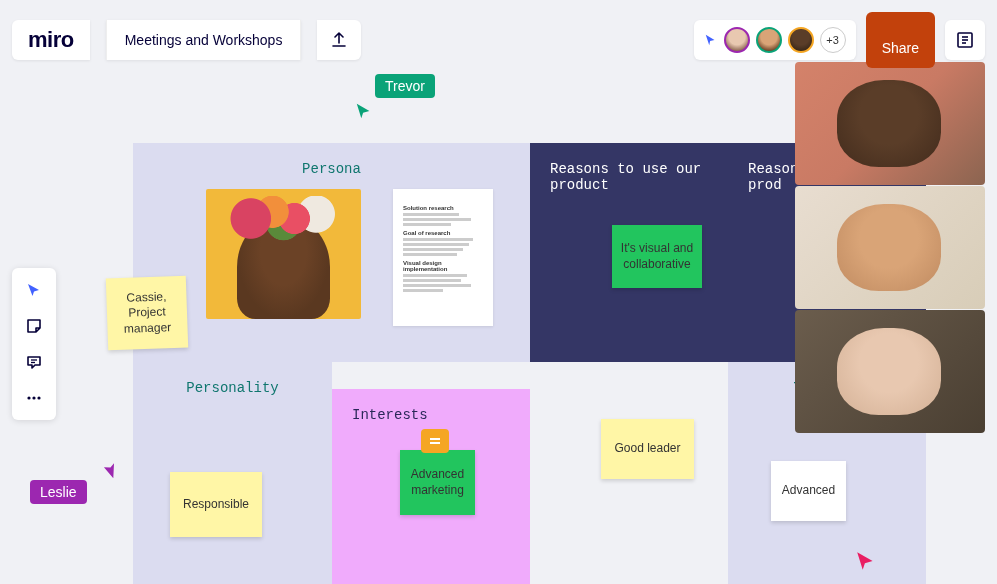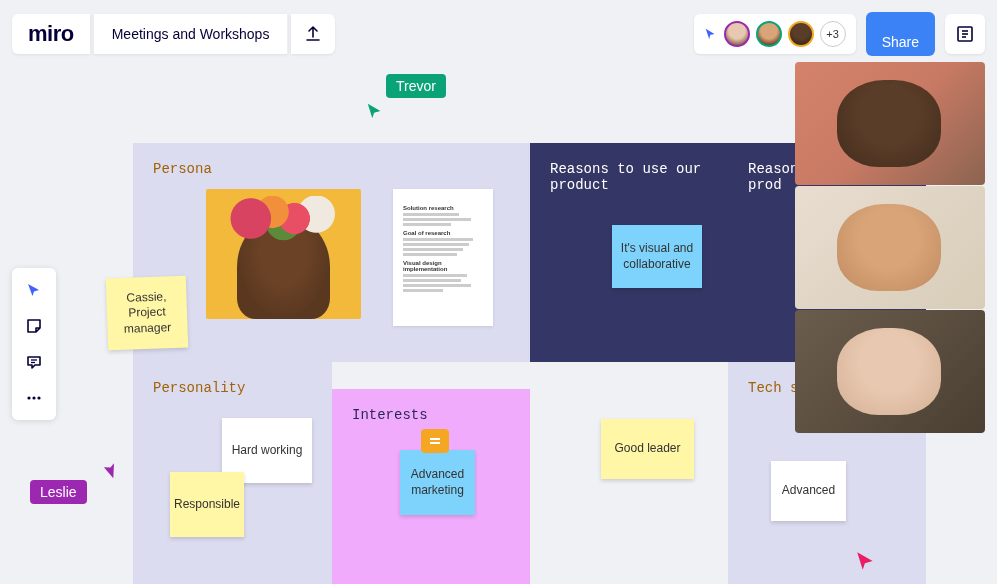--- a/index.html
+++ b/index.html
@@ -8,21 +8,21 @@
   background: #f0f1f5;
   font-family: -apple-system, BlinkMacSystemFont, "Segoe UI", Helvetica, Arial, sans-serif;
   overflow: hidden;
   position: relative;
 }
 .header {
   position: absolute; top: 12px; left: 12px; right: 12px;
   display: flex; justify-content: space-between; align-items: center;
   z-index: 100;
 }
-.header-left { display: flex; align-items: center; gap: 3px; }
+.header-left { display: flex; align-items: center; gap: 16px; }
 .logo-box {
   background: #fff; border-radius: 6px 0 0 6px;
   padding: 8px 16px; display: flex; align-items: center;
   box-shadow: 0 1px 3px rgba(0,0,0,0.08);
   height: 40px;
 }
 .logo { font-weight: 700; font-size: 22px; color: #050038; letter-spacing: -0.5px; }
 .board-title-box {
   background: #fff; border-radius: 0; padding: 8px 18px;
   box-shadow: 0 1px 3px rgba(0,0,0,0.08);
@@ -42,22 +42,22 @@
   box-shadow: 0 1px 3px rgba(0,0,0,0.08); height: 40px;
 }
 .cursor-mini { width: 14px; height: 14px; }
 .avatar { width: 26px; height: 26px; border-radius: 50%; border: 2px solid; }
 .avatar-more {
   width: 26px; height: 26px; border-radius: 50%; border: 1px solid #ccc;
   display: flex; align-items: center; justify-content: center;
   font-size: 11px; color: #333; background: #fff;
 }
 .share-btn {
-  background: #3b82f6; color: #fff; border: none;
-  border-radius: 6px; padding: 22px 16px; font-size: 14px;
+  background: #c2410c; color: #fff; border: none;
+  border-radius: 6px; padding: 28px 16px; font-size: 14px;
   font-weight: 500; cursor: pointer; height: 40px;
 }
 .activity-box {
   background: #fff; border-radius: 6px; width: 40px; height: 40px;
   display: flex; align-items: center; justify-content: center;
   box-shadow: 0 1px 3px rgba(0,0,0,0.08);
 }
 .left-toolbar {
   position: absolute; left: 12px; top: 268px;
   background: #fff; border-radius: 6px;
@@ -71,34 +71,34 @@
   align-items: center; justify-content: center;
   cursor: pointer;
 }
 .canvas { position: absolute; top: 0; left: 0; right: 0; bottom: 0; }
 .grid-cell { position: absolute; padding: 18px 20px; }
 .cell-title {
   font-family: "Courier New", monospace; font-size: 14px;
   font-weight: 400;
 }
 .c-lavender { background: #dbdcf0; }
-.c-lavender .cell-title { color: #a16207; }
+.c-lavender .cell-title { color: #0f766e; text-align: center; }
 .c-navy { background: #343665; }
 .c-navy .cell-title { color: #fff; }
 .c-light { background: #f0abfc; margin-top: 27px; }
 .c-light .cell-title { color: #2a2859; }
 .sticky {
   position: absolute; padding: 10px 8px; font-size: 12px;
   text-align: center; display: flex; align-items: center;
   justify-content: center; line-height: 1.3;
   box-shadow: 0 2px 4px rgba(0,0,0,0.15);
 }
 .s-yellow { background: #fff6a6; color: #333; }
 .s-white { background: #fff; color: #333; }
-.s-blue { background: #7dd3fc; color: #333; }
+.s-blue { background: #22c55e; color: #333; }
 .persona-img {
   position: absolute; background: #f2b93a;
   border-radius: 2px; overflow: hidden;
 }
 .persona-face {
   position: absolute; width: 60%; height: 80%;
   left: 20%; bottom: 0;
   background: radial-gradient(ellipse at 50% 35%, #6b4226 35%, #5a3820 70%);
   border-radius: 50% 50% 20% 20%;
 }
@@ -208,44 +208,41 @@
     <div class="doc-line" style="width:85%"></div>
     <div class="doc-line" style="width:50%"></div>
   </div>
 
   <div class="sticky s-yellow" style="left:107px; top:277px; width:80px; height:72px; transform:rotate(-2deg);">
     <span>Cassie, Project manager</span>
   </div>
   <div class="sticky s-blue" style="left:612px; top:225px; width:90px; height:63px;">
     <span>It's visual and collaborative</span>
   </div>
-  <div class="sticky s-white" style="left:222px; top:418px; width:90px; height:65px;">
-    <span>Hard working</span>
-  </div>
-  <div class="sticky s-yellow" style="left:170px; top:472px; width:74px; height:65px;">
+  <div class="sticky s-yellow" style="left:170px; top:472px; width:92px; height:65px;">
     <span>Responsible</span>
   </div>
   <div class="sticky s-blue" style="left:400px; top:450px; width:75px; height:65px;">
     <span>Advanced marketing</span>
   </div>
   <div class="sticky s-yellow" style="left:601px; top:419px; width:93px; height:60px;">
     <span>Good leader</span>
   </div>
   <div class="sticky s-white" style="left:771px; top:461px; width:75px; height:60px;">
     <span>Advanced</span>
   </div>
 
   <div class="comment-icon" style="left:421px; top:429px;">
     <svg width="14" height="10" viewBox="0 0 14 10">
         <line x1="2" y1="3" x2="12" y2="3" stroke="#fff" stroke-width="2"></line>
         <line x1="2" y1="7" x2="12" y2="7" stroke="#fff" stroke-width="2"></line>
       </svg>
   </div>
 
-  <div class="cursor-label green" style="left:368px; top:74px;align-items:center;">
+  <div class="cursor-label green" style="left:357px; top:74px;align-items:center;">
     <svg class="cursor-svg" viewBox="0 0 20 20" style="position:absolute; left:-2px; top:28px;">
         <path d="M2 2 L16 10 L9 12 L7 18 Z" fill="#0aa378"></path>
       </svg>
     <div class="lbl" style="margin-left:18px;">Trevor</div>
   </div>
   <div class="cursor-label purple" style="left:30px; top:460px; flex-direction:column; align-items:flex-start;">
     <svg class="cursor-svg" viewBox="0 0 20 20" style="margin-left:70px; margin-bottom:2px; transform:rotate(200deg);">
         <path d="M2 2 L16 10 L9 12 L7 18 Z" fill="#9c27b0"></path>
       </svg>
     <div class="lbl">Leslie</div>

